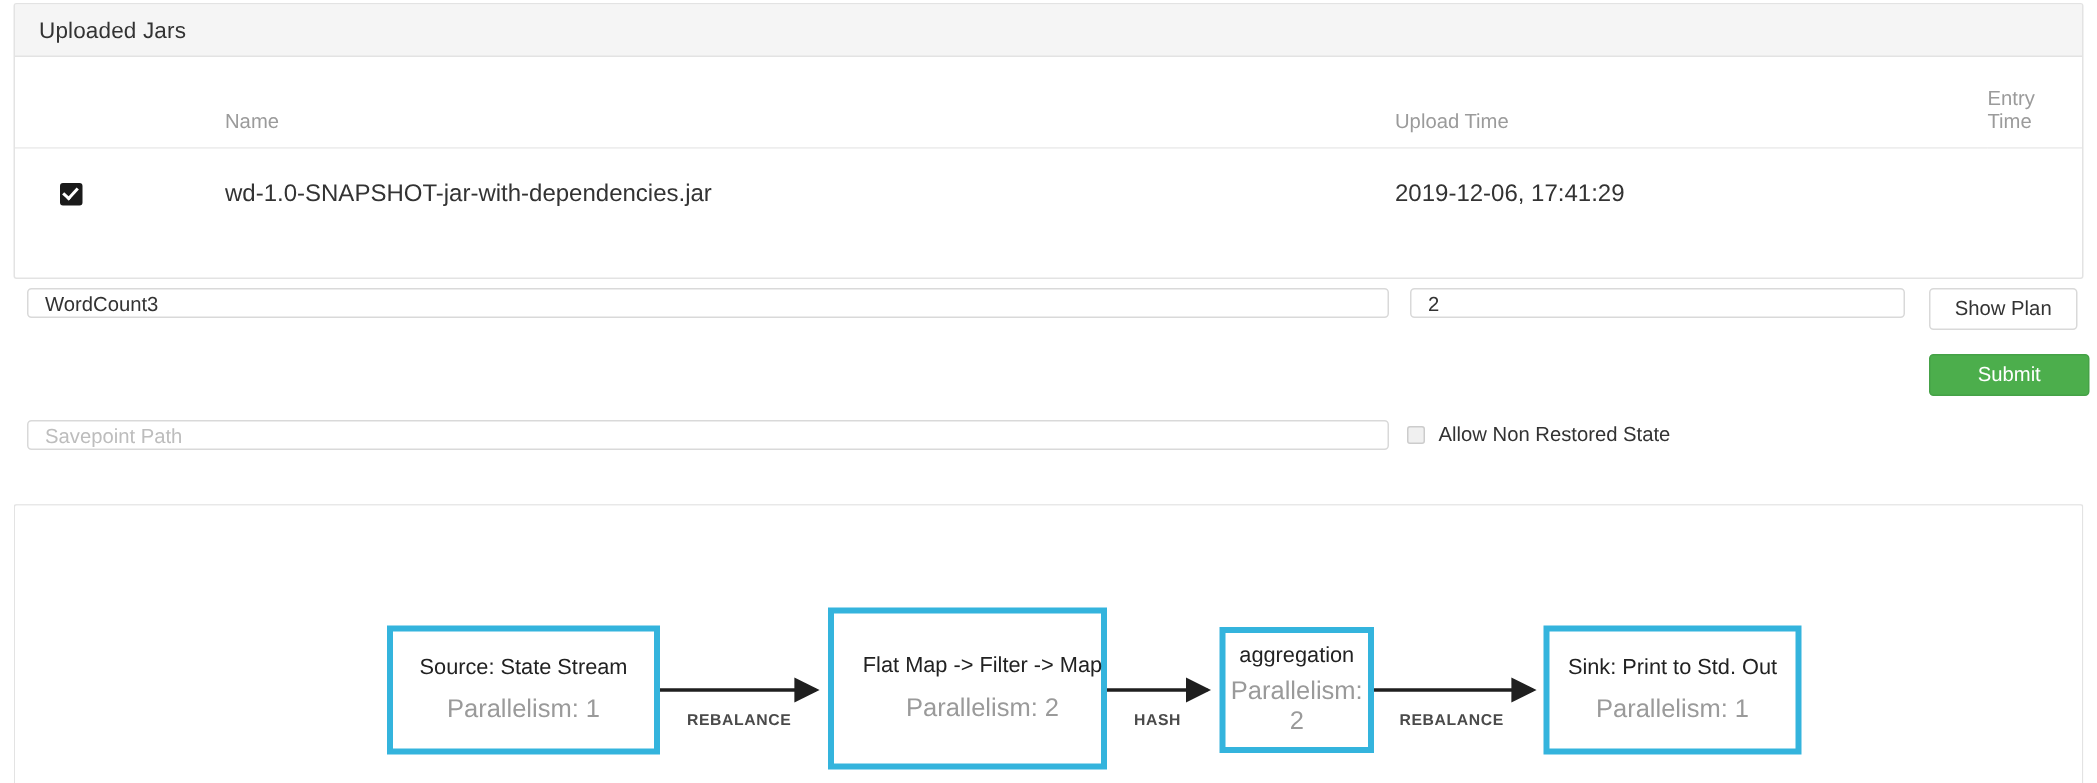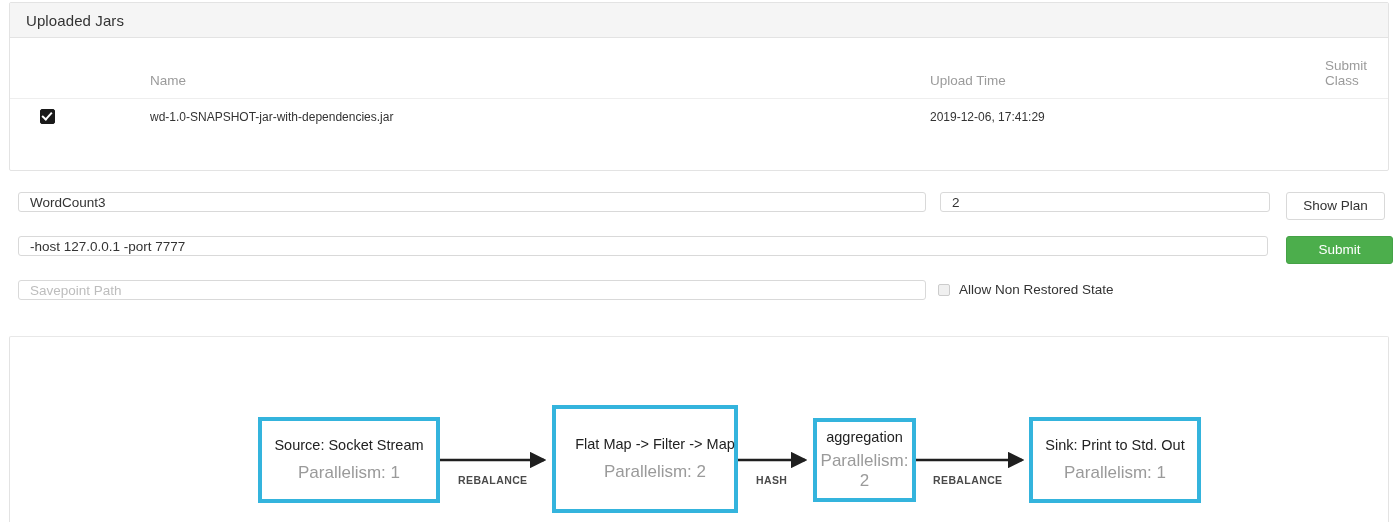--- a/index.html
+++ b/index.html
@@ -54,23 +54,23 @@
   table.jars-table th {
     font-size: 13.5px;
     font-weight: normal;
     color: #9b9b9b;
     text-align: left;
     padding: 20px 0 10px 0;
     border-bottom: 1px solid #eeeeee;
     vertical-align: bottom;
   }
   table.jars-table td {
-    font-size: 12px;
-    color: #333333;
-    padding: 10px 0 14px 0;
+    font-size: 16px;
+    color: #333333;
+    padding: 22px 0 14px 0;
     vertical-align: middle;
   }
   .col-check { width: 110px; padding-left: 30px !important; }
   .col-name  { width: 780px; }
   .col-time  { width: 395px; }
   .col-entry { width: auto; text-align: right; padding-right: 16px !important; }
 
   .row-checkbox {
     width: 13px;
     height: 13px;
@@ -254,42 +254,41 @@
   <div class="jars-card-header">
     <span class="jars-card-title">Uploaded Jars</span>
   </div>
   <div class="jars-card-body">
     <table class="jars-table">
       <thead>
         <tr>
           <th class="col-check"></th>
           <th class="col-name">Name</th>
           <th class="col-time">Upload Time</th>
-          <th class="col-entry">Submit Class</th>
+          <th class="col-entry">Entry Time</th>
         </tr>
       </thead>
       <tbody>
         <tr>
           <td class="col-check">
             <span class="row-checkbox"></span>
           </td>
           <td class="col-name">wd-1.0-SNAPSHOT-jar-with-dependencies.jar</td>
           <td class="col-time">2019-12-06, 17:41:29</td>
           <td class="col-entry"></td>
         </tr>
       </tbody>
     </table>
     <div class="jars-spacer"></div>
   </div>
 </div>
 
 <div class="form-area">
   <input id="input-entry-class" class="txt-input" type="text" value="WordCount3" style="">
   <input id="input-parallelism" class="txt-input" type="text" value="2" style="">
-  <input id="input-program-args" class="txt-input" type="text" value="-host 127.0.0.1 -port 7777" style="">
   <input id="input-savepoint" class="txt-input" type="text" placeholder="Savepoint Path" style="">
 </div>
 
 <button class="btn-showplan">Show Plan</button>
 <button class="btn-submit">Submit</button>
 
 <div class="allow-restore">
   <span class="empty-checkbox"></span>
   <span class="allow-restore-label">Allow Non Restored State</span>
 </div>
@@ -302,21 +301,21 @@
         <marker id="arrow" markerWidth="7" markerHeight="7" refX="6" refY="3.5" orient="auto" markerUnits="strokeWidth">
           <path d="M0,0 L7,3.5 L0,7 z" fill="#1f1f1f"></path>
         </marker>
       </defs>
       <line x1="430" y1="123" x2="534" y2="123" stroke="#1f1f1f" stroke-width="2.4" marker-end="url(#arrow)"></line>
       <line x1="728" y1="123" x2="795" y2="123" stroke="#1f1f1f" stroke-width="2.4" marker-end="url(#arrow)"></line>
       <line x1="906" y1="123" x2="1012" y2="123" stroke="#1f1f1f" stroke-width="2.4" marker-end="url(#arrow)"></line>
     </svg>
 
     <div class="node" style="left:248px; top:80px; width:182px; height:86px;">
-      <div class="node-title">Source: Socket Stream</div>
+      <div class="node-title">Source: State Stream</div>
       <div class="node-par">Parallelism: 1</div>
     </div>
 
     <div class="node" style="left:542px; top:68px; width:186px; height:108px;padding-left:20px;">
       <div class="node-title" style="width:160px; word-break:break-word;">Flat Map -&gt; Filter -&gt; Map</div>
       <div class="node-par">Parallelism: 2</div>
     </div>
 
     <div class="node" style="left:803px; top:81px; width:103px; height:84px;">
       <div class="node-title">aggregation</div>

